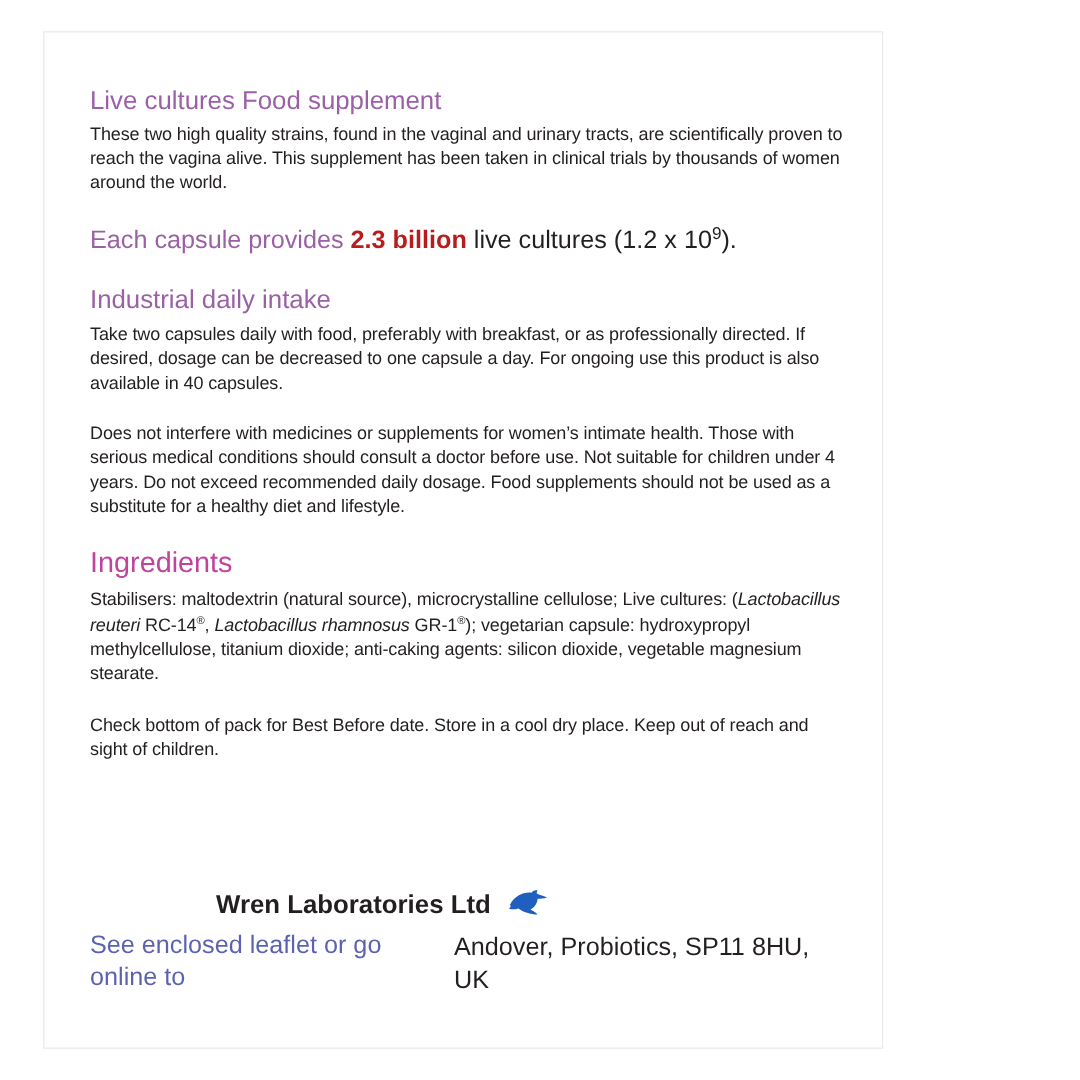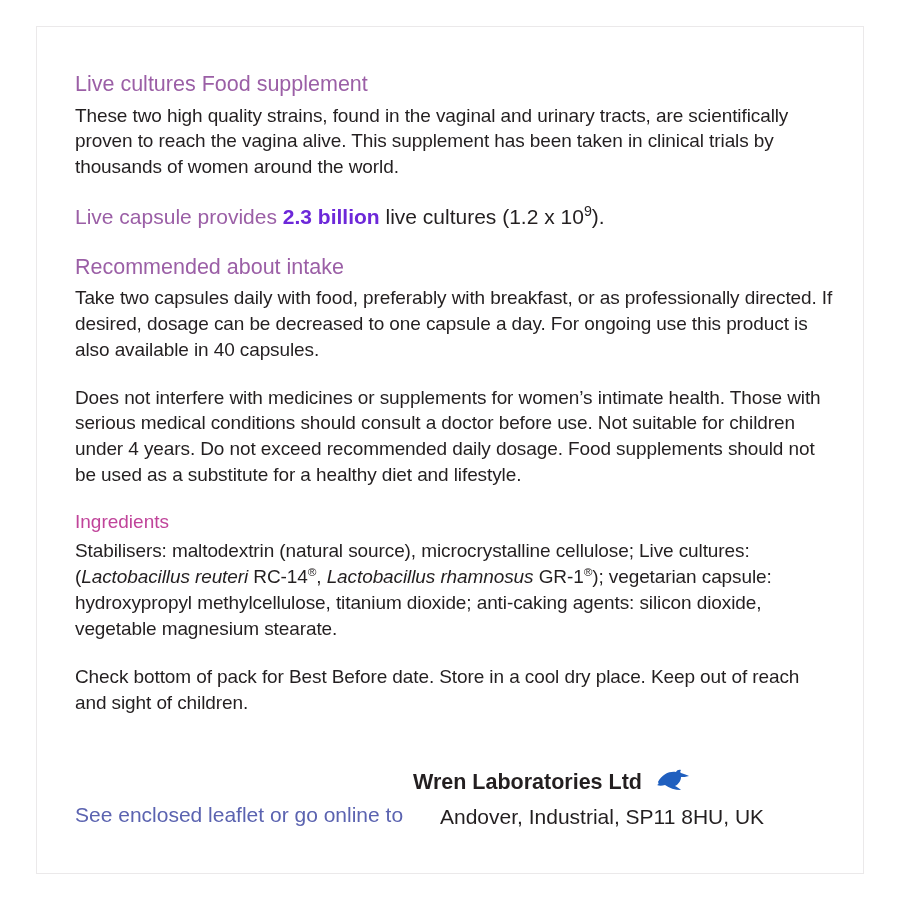--- a/index.html
+++ b/index.html
@@ -11,21 +11,21 @@
     height: 900px;
     background: #ffffff;
     font-family: "Liberation Sans", sans-serif;
     color: #231f20;
     overflow: hidden;
   }
   .pack {
     position: absolute;
     left: 36px;
     top: 26px;
-    width: 828px;
+    width: 700px;
     height: 848px;
     background: #ffffff;
     border: 1px solid #ebe9ea;
     box-sizing: border-box;
   }
   .pack-inner {
     position: absolute;
     left: 38px;
     top: 44px;
     right: 30px;
@@ -33,27 +33,27 @@
   }
   .h-purple {
     color: #9b5fa6;
     font-size: 21.5px;
     line-height: 1.28;
     margin: 0 0 4px 0;
     font-weight: 400;
   }
   .h-magenta {
     color: #c0449a;
-    font-size: 19px;
+    font-size: 24px;
     line-height: 1.28;
     margin: 0 0 4px 0;
     font-weight: 400;
   }
   p.body {
-    font-size: 19px;
+    font-size: 15px;
     line-height: 1.36;
     margin: 0;
     color: #231f20;
     letter-spacing: -0.1px;
   }
   .block {
     margin-bottom: 22px;
   }
   .block-tight {
     margin-bottom: 16px;
@@ -62,21 +62,21 @@
     font-size: 21px;
     line-height: 1.36;
     margin: 0;
     color: #231f20;
   }
   .eachcap .lead {
     color: #9b5fa6;
   }
   .eachcap b {
     font-weight: 700;
-    color: #6d28d9;
+    color: #b91c1c;
   }
   em {
     font-style: italic;
     text-align: right;
   }
   sup {
     font-size: 0.68em;
     vertical-align: super;
   }
   .reg {
@@ -85,21 +85,21 @@
   }
   .footer {
     position: absolute;
     left: 38px;
     right: 30px;
     bottom: 42px;
   }
   .company-row {
     display: flex;
     align-items: flex-start;
-    justify-content: flex-end;
+    justify-content: center;
     margin-bottom: 6px;
   }
   .company-block {
     width: 420px;
   }
   .company-name {
     font-size: 21.5px;
     font-weight: 700;
     color: #231f20;
     display: inline-block;
@@ -137,27 +137,27 @@
 <div class="pack">
   <div class="pack-inner">
 
     <div class="block">
       <div class="h-purple">Live cultures Food supplement</div>
       <p class="body">These two high quality strains, found in the vaginal and urinary tracts, are scientifically proven to reach the vagina alive. This supplement has been taken in clinical trials by thousands of women around the world.</p>
     </div>
 
     <div class="block">
       <p class="eachcap">
-        <span class="lead">Live capsule provides</span>
+        <span class="lead">Each capsule provides</span>
         <b>2.3 billion</b><span> live cultures (1.2 x 10</span><sup>9</sup><span>).</span>
       </p>
     </div>
 
     <div class="block">
-      <div class="h-purple">Recommended about intake</div>
+      <div class="h-purple">Industrial daily intake</div>
       <p class="body">Take two capsules daily with food, preferably with breakfast, or as professionally directed. If desired, dosage can be decreased to one capsule a day. For ongoing use this product is also available in 40 capsules.</p>
     </div>
 
     <div class="block">
       <p class="body">Does not interfere with medicines or supplements for women’s intimate health. Those with serious medical conditions should consult a doctor before use. Not suitable for children under 4 years. Do not exceed recommended daily dosage. Food supplements should not be used as a substitute for a healthy diet and lifestyle.</p>
     </div>
 
     <div class="block">
       <div class="h-magenta">Ingredients</div>
       <p class="body"><span>Stabilisers: maltodextrin (natural source), microcrystalline cellulose; Live cultures: (</span><em>Lactobacillus reuteri</em><span> RC-14</span><span class="reg">®</span><span>, </span><em>Lactobacillus rhamnosus</em><span> GR-1</span><span class="reg">®</span><span>); vegetarian capsule: hydroxypropyl methylcellulose, titanium dioxide; anti-caking agents: silicon dioxide, vegetable magnesium stearate.</span></p>
@@ -178,17 +178,17 @@
             <path d="M2 13 C6 5, 14 2, 20 3 C21 1, 23 0.5, 25 1 C24 2.5, 24 3.5, 25 4 C28 5, 31 6, 33 7 C30 8, 27 8, 25 8 C25 11, 23 15, 19 17 C21 18, 23 19, 25 21 C19 21, 13 19, 9 16 C6 17, 3 17, 1 16 C2.5 15.5, 3 14.5, 2 13 Z" fill="#1f5fbf"></path>
           </svg>
         </span>
       </div>
     </div>
     <div class="bottom-row">
       <div class="leaflet">
         <div>See enclosed leaflet or go online to</div>
       </div>
       <div class="addr-col">
-        <div class="company-addr">Andover, Industrial, SP11 8HU, UK</div>
+        <div class="company-addr">Andover, Probiotics, SP11 8HU, UK</div>
       </div>
     </div>
   </div>
 </div>
 
 </body></html>

